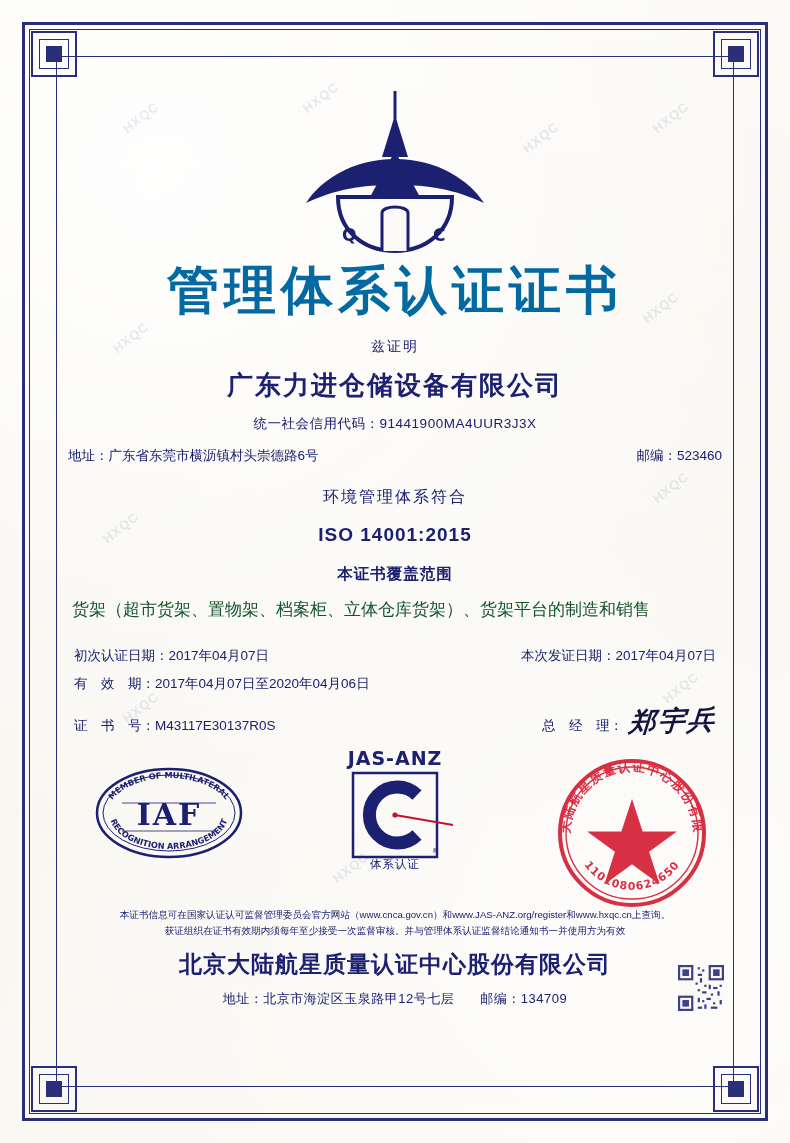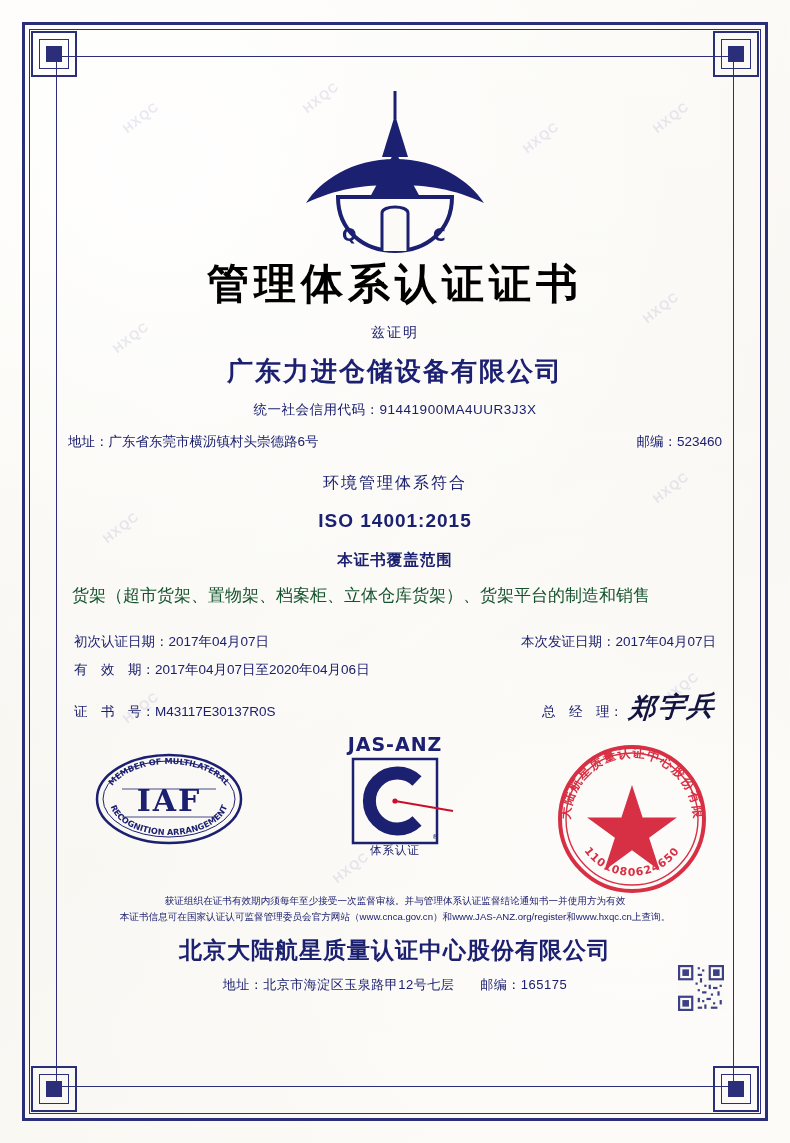--- a/index.html
+++ b/index.html
@@ -100,24 +100,24 @@
     margin-top: 22px;
     height: 180px;
     display: flex;
     align-items: center;
     justify-content: center;
   }
   .logo-wrap svg { display: block; }
 
   .cert-title {
     font-family: "DejaVu Sans", "Liberation Sans", sans-serif;
-    font-size: 42px;
+    font-size: 52px;
     font-weight: bold;
     letter-spacing: 5px;
-    color: #000000;
+    color: #0369a1;
     margin-top: -6px;
   }
   .hereby {
     font-size: 14px;
     color: #1c2070;
     margin-top: 12px;
     letter-spacing: 2px;
   }
   .company {
     font-family: Liberation Serif, serif;
@@ -412,27 +412,27 @@
             <text font-family="DejaVu Sans, sans-serif" font-size="11" fill="#d3142b" font-weight="bold" letter-spacing="1">
               <textPath href="#sealBot" startOffset="50%" text-anchor="middle">1101080624650</textPath>
             </text>
             <polygon fill="#d3142b" points="80,46 90.6,78.6 124.9,78.6 97.1,98.8 107.7,131.4 80,111.2 52.3,131.4 62.9,98.8 35.1,78.6 69.4,78.6"></polygon>
           </g>
         </svg>
       </div>
     </div>
 
     <div class="fineprint">
+      <div class="ln">本证书信息可在国家认证认可监督管理委员会官方网站（www.cnca.gov.cn）和www.JAS-ANZ.org/register和www.hxqc.cn上查询。</div>
       <div class="ln">获证组织在证书有效期内须每年至少接受一次监督审核。并与管理体系认证监督结论通知书一并使用方为有效</div>
-      <div class="ln">本证书信息可在国家认证认可监督管理委员会官方网站（www.cnca.gov.cn）和www.JAS-ANZ.org/register和www.hxqc.cn上查询。</div>
     </div>
 
     <div class="issuer">北京大陆航星质量认证中心股份有限公司</div>
     <div class="issuer-addr">
-      <span>地址：</span><span>北京市海淀区玉泉路甲12号七层</span><span class="gap"></span><span>邮编：</span><span>165175</span>
+      <span>地址：</span><span>北京市海淀区玉泉路甲12号七层</span><span class="gap"></span><span>邮编：</span><span>134709</span>
     </div>
 
     <svg class="qr" viewBox="0 0 21 21">
       <rect width="21" height="21" fill="#fbfaf6"></rect>
       <g fill="#1c2070">
         <rect x="0" y="0" width="7" height="7"></rect>
           <rect x="1" y="1" width="5" height="5" fill="#fbfaf6"></rect>
           <rect x="2" y="2" width="3" height="3"></rect>
         <rect x="14" y="0" width="7" height="7"></rect>
           <rect x="15" y="1" width="5" height="5" fill="#fbfaf6"></rect>

